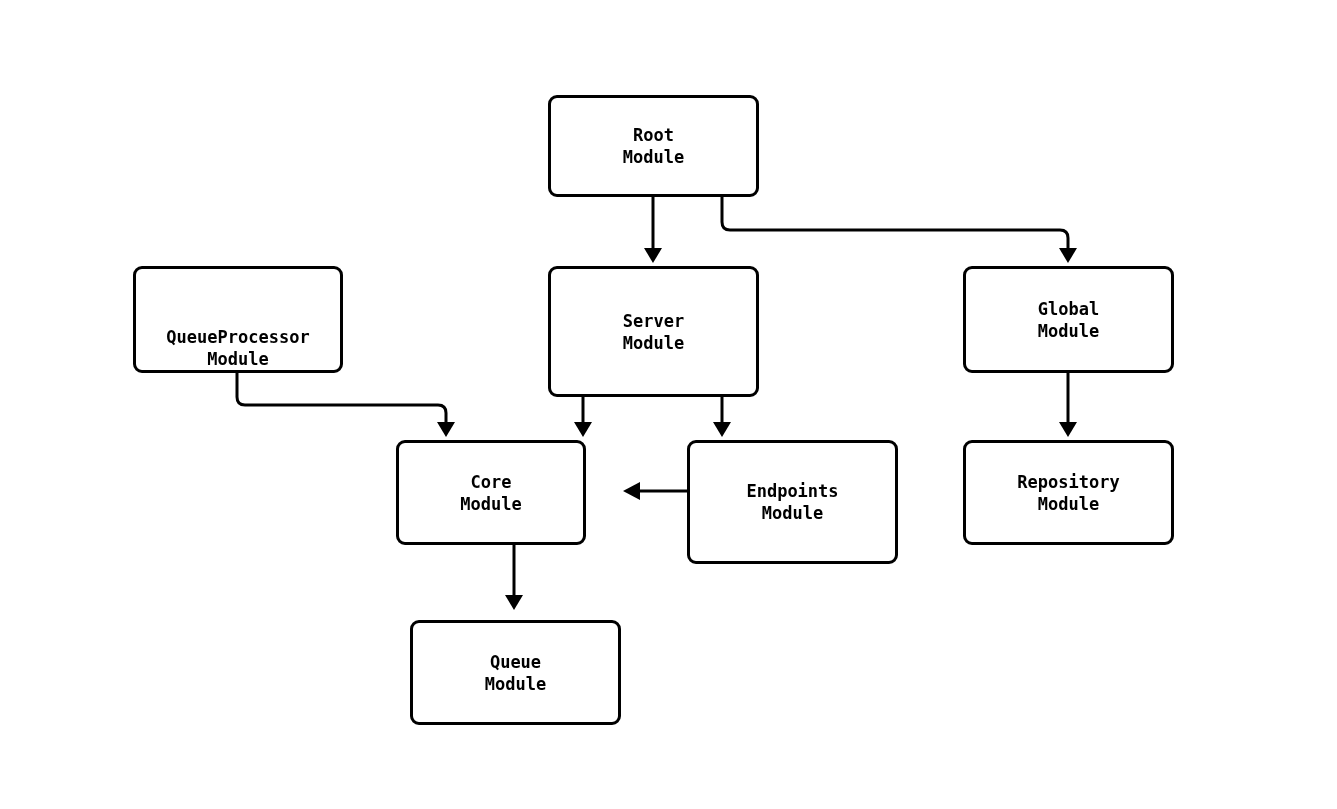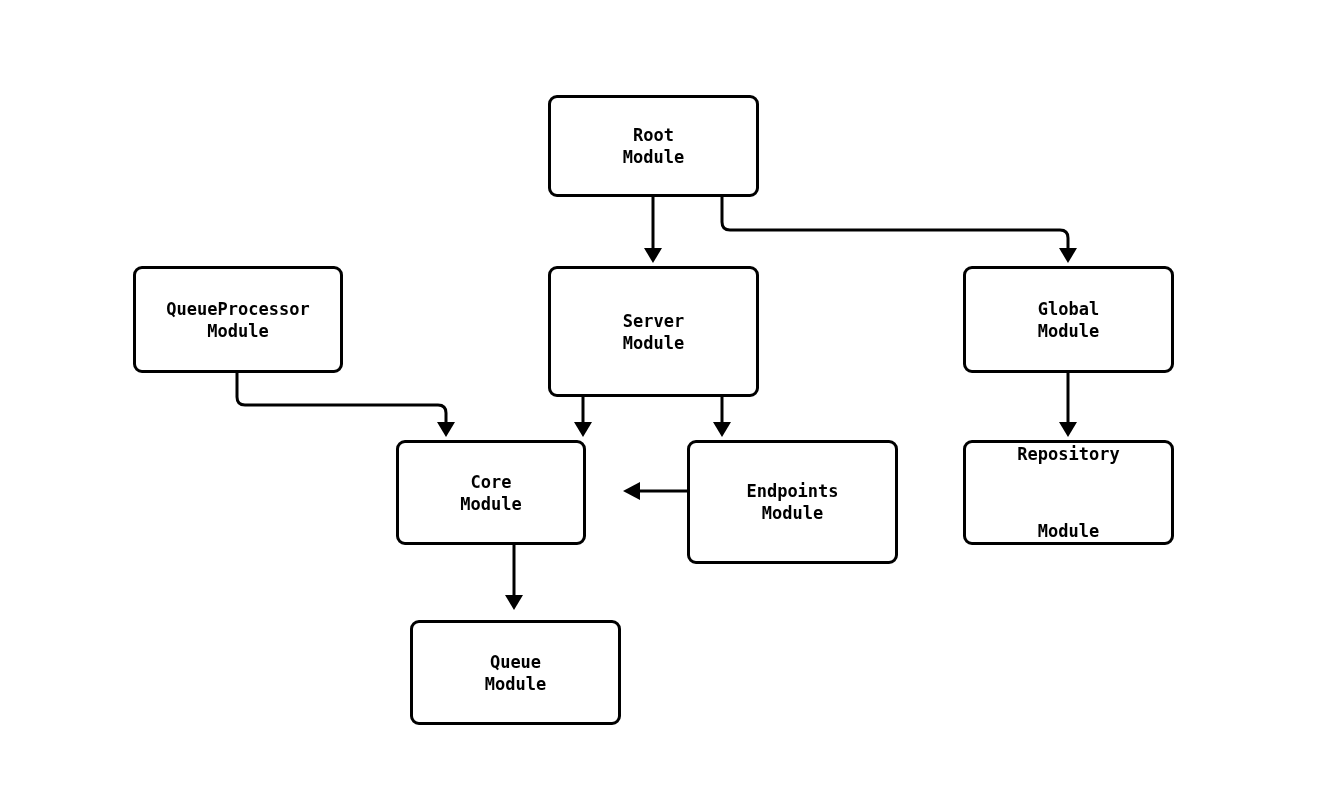--- a/index.html
+++ b/index.html
@@ -100,21 +100,21 @@
       <path d="M 514 545 L 514 595" stroke="#000000" stroke-width="3" fill="none"></path>
       <path d="M 505 595 L 523 595 L 514 610 z" fill="#000000"></path>
     </g>
   </svg>
 
   <div class="node" style="left:548px; top:95px; width:211px; height:102px;">
     <div class="node-label">Root</div>
     <div class="node-label">Module</div>
   </div>
 
-  <div class="node" style="left:133px; top:266px; width:210px; height:107px;">
+  <div class="node" style="left:133px; top:266px; width:210px; height:107px;justify-content:flex-end;">
     <div class="node-label">QueueProcessor</div>
     <div class="node-label">Module</div>
   </div>
 
   <div class="node" style="left:548px; top:266px; width:211px; height:131px;">
     <div class="node-label">Server</div>
     <div class="node-label">Module</div>
   </div>
 
   <div class="node" style="left:963px; top:266px; width:211px; height:107px;">
@@ -125,21 +125,21 @@
   <div class="node" style="left:396px; top:440px; width:190px; height:105px;">
     <div class="node-label">Core</div>
     <div class="node-label">Module</div>
   </div>
 
   <div class="node" style="left:687px; top:440px; width:211px; height:124px;">
     <div class="node-label">Endpoints</div>
     <div class="node-label">Module</div>
   </div>
 
-  <div class="node" style="left:963px; top:440px; width:211px; height:105px;justify-content:space-between;">
+  <div class="node" style="left:963px; top:440px; width:211px; height:105px;">
     <div class="node-label">Repository</div>
     <div class="node-label">Module</div>
   </div>
 
   <div class="node" style="left:410px; top:613px; width:211px; height:105px;margin-top:7px;">
     <div class="node-label">Queue</div>
     <div class="node-label">Module</div>
   </div>
 
 </div>

